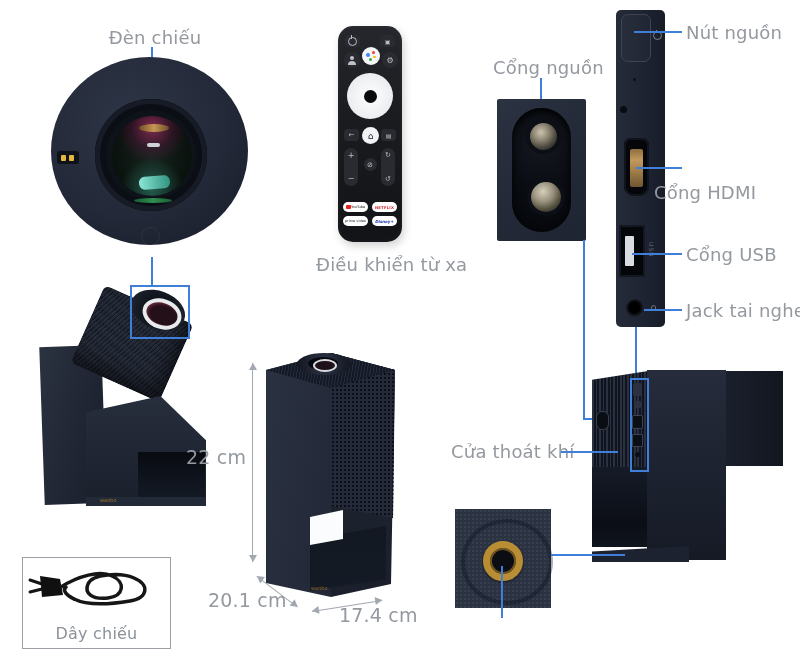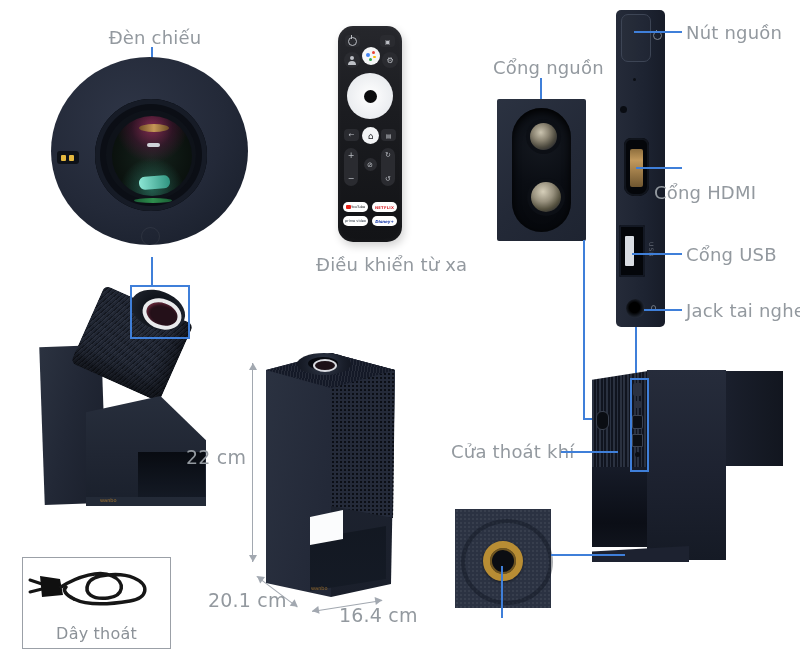--- a/index.html
+++ b/index.html
@@ -77,21 +77,21 @@
        border:4px solid #e9eaec;background:#241019;
        box-shadow:inset 2px 1px 3px rgba(233,80,120,.35);"></div>
   <div class="bl-box" style="left:130px;top:285px;width:56px;height:50px;"></div>
   <div class="bl-v" style="left:151px;top:257px;height:29px;"></div>
 
   <div class="dim" style="left:253px;top:363px;width:199px;transform:rotate(90deg);"></div>
   <div class="lbl" style="left:186px;top:446px;font-size:19px;">22 cm</div>
   <div class="dim" style="left:257px;top:576px;width:51px;transform:rotate(37deg);"></div>
   <div class="lbl" style="left:208px;top:589px;font-size:19px;">20.1 cm</div>
   <div class="dim" style="left:312px;top:611px;width:71px;transform:rotate(-9deg);"></div>
-  <div class="lbl" style="left:339px;top:604px;font-size:19px;">16.4 cm</div>
+  <div class="lbl" style="left:339px;top:604px;font-size:19px;">17.4 cm</div>
 
   <div class="abs" style="left:255px;top:348px;width:150px;height:255px;">
     <div class="tower-part" style="clip-path:polygon(11px 22px,76px 5px,76px 249px,11px 235px);
          background:linear-gradient(100deg,#2c3342 0%,#232938 50%,#1d2330 100%);"></div>
     <div class="tower-part" style="clip-path:polygon(76px 5px,140px 22px,136px 236px,76px 249px);
          background:linear-gradient(180deg,#202633 0%,#1a1f2b 100%);"></div>
     <div class="tower-part" style="clip-path:polygon(76px 5px,140px 22px,138px 170px,76px 158px);
          background-color:#242a39;
          background-image:radial-gradient(circle,#0b0e15 1px, rgba(0,0,0,0) 1.4px);
          background-size:4px 4px;"></div>
@@ -255,16 +255,16 @@
   <div class="bl-h" style="left:551px;top:554px;width:74px;"></div>
   <div class="bl-v" style="left:501px;top:566px;height:52px;"></div>
 
   <div class="abs" style="left:22px;top:557px;width:147px;height:90px;border:1px solid #9ba0a7;background:#fff;">
     <svg class="abs" style="left:3px;top:2px;" width="140" height="62" viewBox="0 0 140 62">
       <path d="M4 20 L16 24 M4 32 L16 29" stroke="#141414" stroke-width="3" fill="none" stroke-linecap="round"></path>
       <path d="M14 16 L34 19 L37 35 L16 37 Z" fill="#101010"></path>
       <path d="M35 27 C52 16 74 10 86 16 C100 22 98 36 82 38 C66 40 58 33 62 24 C66 14 94 12 108 18 C124 25 122 38 104 41 C86 44 62 46 48 39" fill="none" stroke="#161616" stroke-width="3.5" stroke-linecap="round"></path>
       <path d="M48 39 C40 35 36 30 40 27" fill="none" stroke="#161616" stroke-width="3.5" stroke-linecap="round"></path>
     </svg>
-    <div class="lbl" style="left:0;right:0;bottom:5px;position:absolute;text-align:center;font-size:16px;color:#8c9298;">Dây thoát</div>
+    <div class="lbl" style="left:0;right:0;bottom:5px;position:absolute;text-align:center;font-size:16px;color:#8c9298;">Dây chiếu</div>
   </div>
 
 </div>
 
 </body></html>

